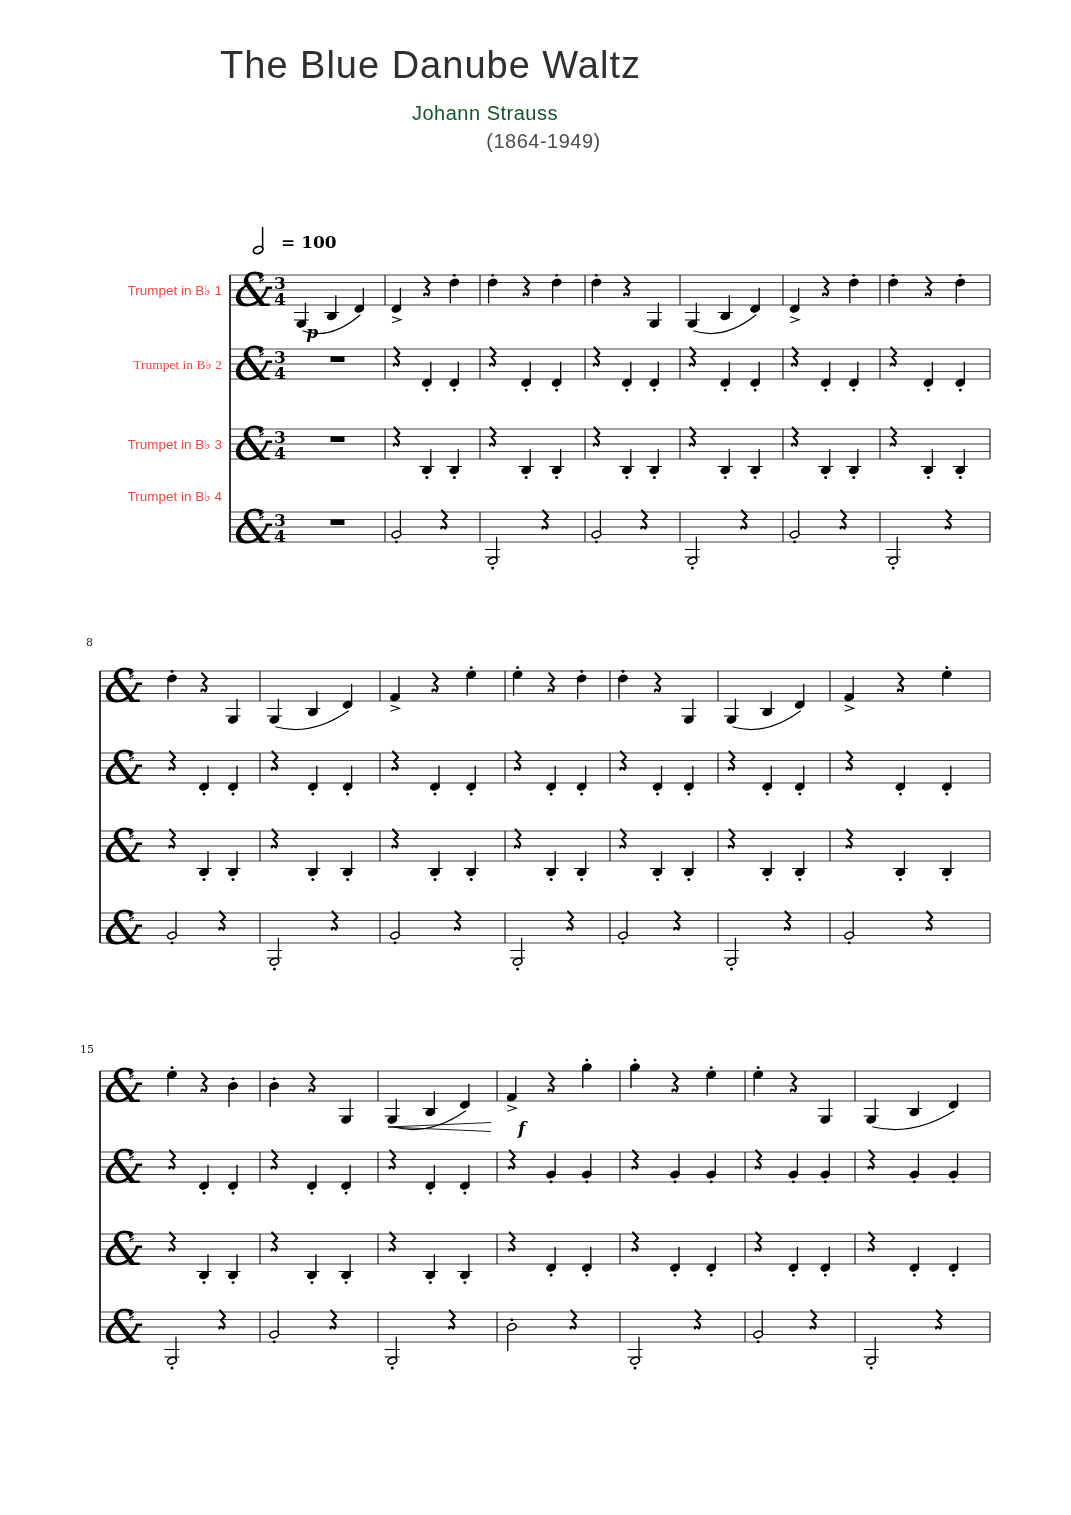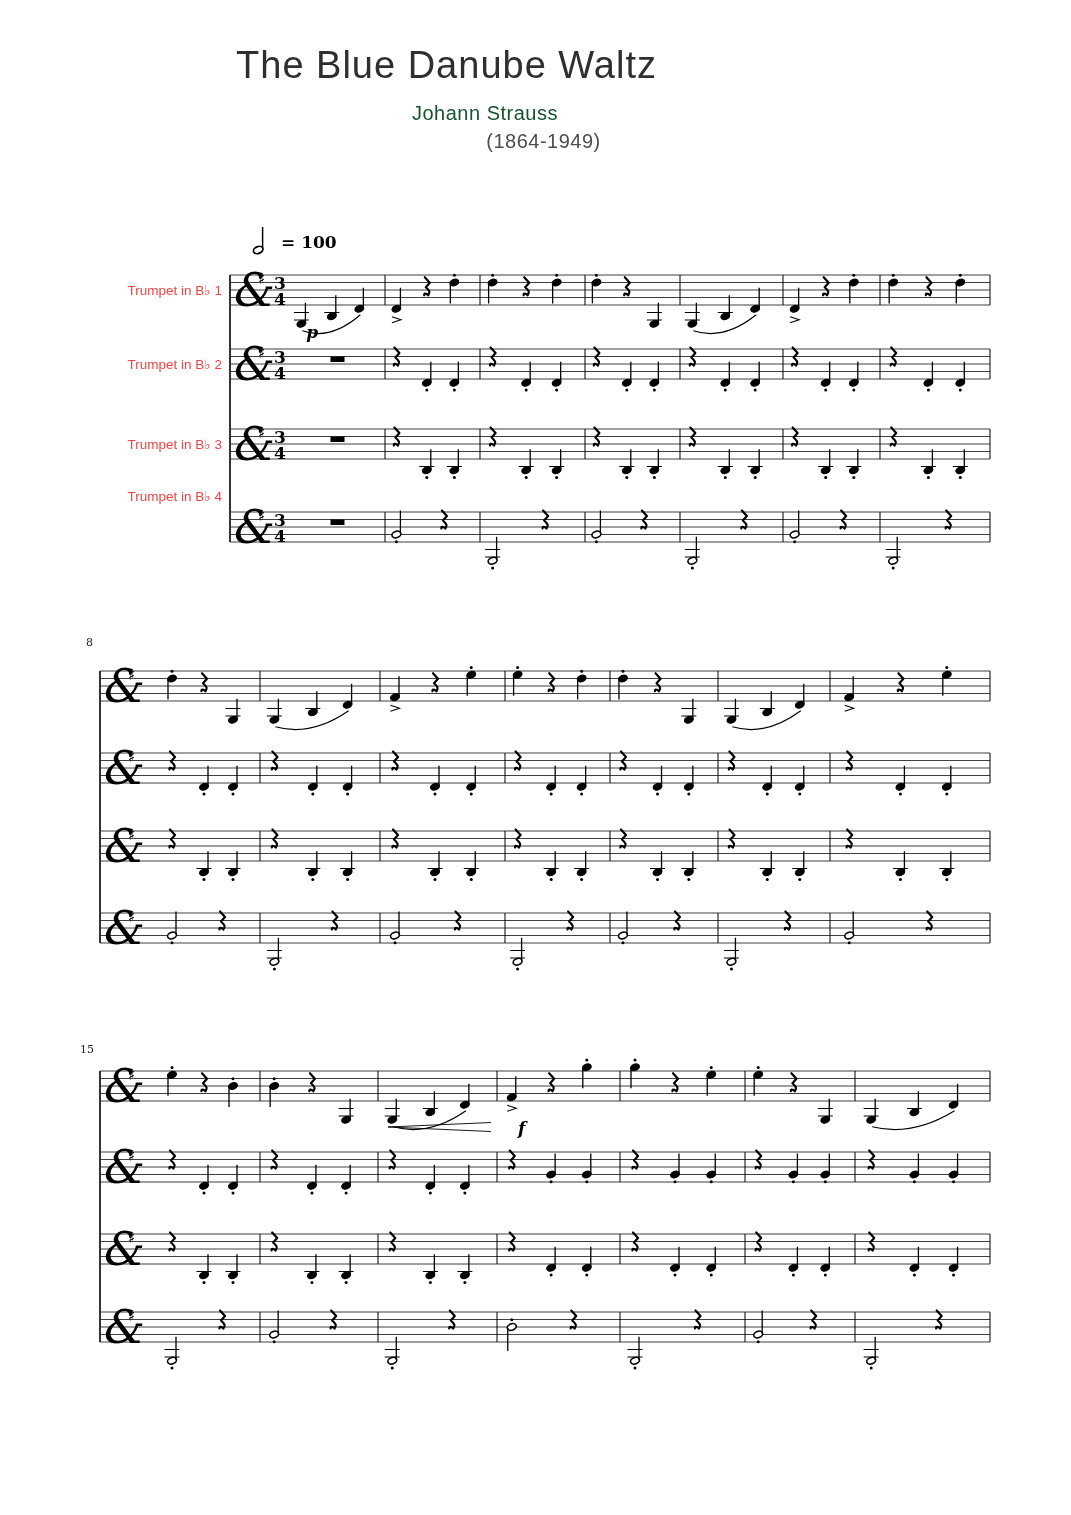--- a/index.html
+++ b/index.html
@@ -1,18 +1,18 @@
 <!DOCTYPE html>
 <html><head>
 <meta charset="utf-8">
 <style>
   html,body{margin:0;padding:0;background:#ffffff;}
   .page{position:relative;width:1071px;height:1515px;background:#fff;overflow:hidden;
         font-family:"Liberation Sans",sans-serif;}
-  .title{position:absolute;top:44px;left:16px;width:861px;text-align:center;
+  .title{position:absolute;top:44px;left:0;width:861px;text-align:center;
          font-size:38px;font-weight:300;letter-spacing:1px;color:#2f2f2f;}
   .composer{position:absolute;top:102px;left:0;width:970px;text-align:center;
          font-size:20px;font-weight:300;letter-spacing:.5px;color:#14532d;}
   .dates{position:absolute;top:130px;left:0;width:1071px;text-align:center;
          font-size:20px;font-weight:300;letter-spacing:.5px;color:#4d4d4d;margin-left:8px;}
   .tempo{position:absolute;left:252px;top:224px;display:flex;gap:11px;align-items:flex-start;}
   .tempo span{font-family:"DejaVu Serif",serif;font-weight:bold;font-size:17px;color:#000;
          margin-top:8px;}
   .ilabel{position:absolute;left:0;width:222px;text-align:right;font-size:13.5px;
          color:#ef4444;font-weight:300;}
@@ -30,21 +30,21 @@
 
   <div class="tempo">
     <svg width="18" height="34">
       <line x1="10.6" y1="3" x2="10.6" y2="25" stroke="#000" stroke-width="1.5"></line>
       <ellipse transform="translate(6.2 26) rotate(-22)" rx="4.9" ry="3.4" fill="#fff" stroke="#000" stroke-width="1.7"></ellipse>
     </svg>
     <span>= 100</span>
   </div>
 
   <div class="ilabel" style="top:282px;">Trumpet in B♭ 1</div>
-  <div class="ilabel" style="top:356px;">Trumpet in B♭ 2</div>
+  <div class="ilabel" style="top:356px;font-family:Liberation Serif, serif;">Trumpet in B♭ 2</div>
   <div class="ilabel" style="top:436px;">Trumpet in B♭ 3</div>
   <div class="ilabel" style="top:488px;">Trumpet in B♭ 4</div>
 
   <div class="mnum" style="left:86px;top:636px;">8</div>
   <div class="mnum" style="left:80px;top:1043px;text-align:center;">15</div>
 
   <svg id="score" class="score" width="1071" height="1515">
       <g>
         <line x1="230" y1="275" x2="230" y2="542" stroke="#000" stroke-width="1.6"></line>
         <g>

